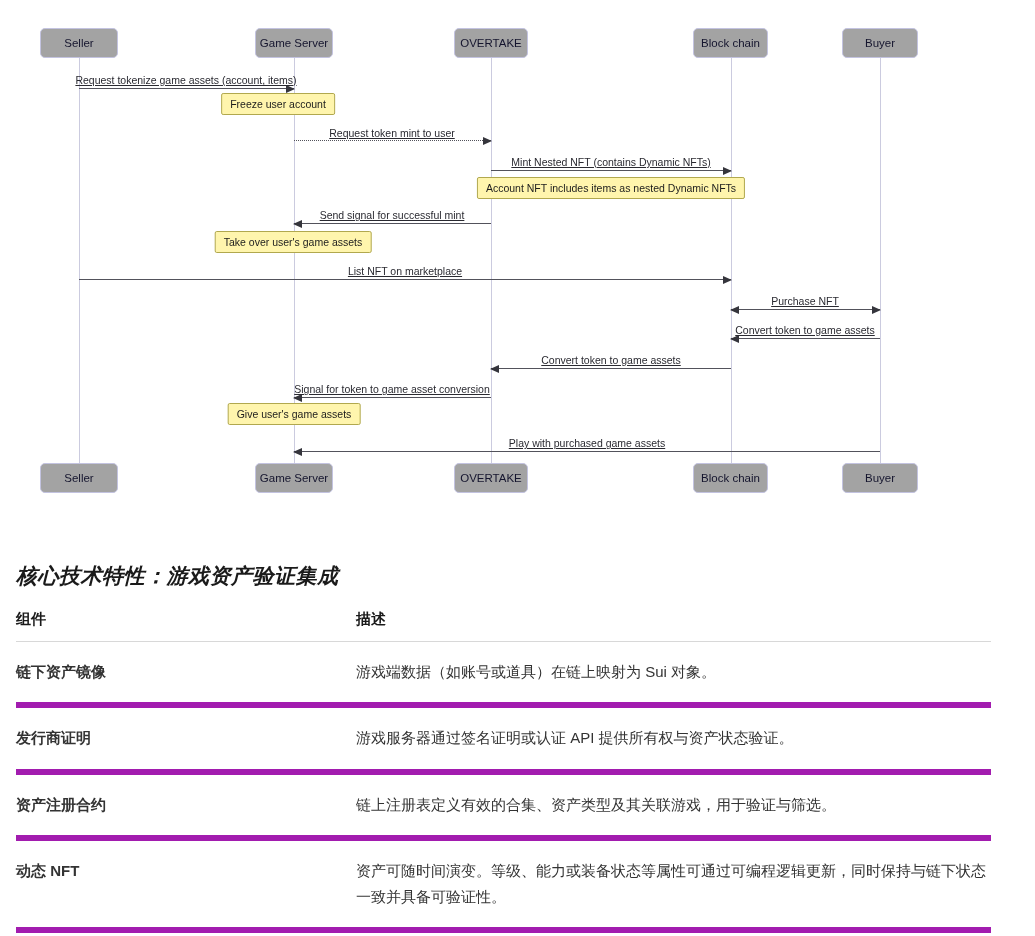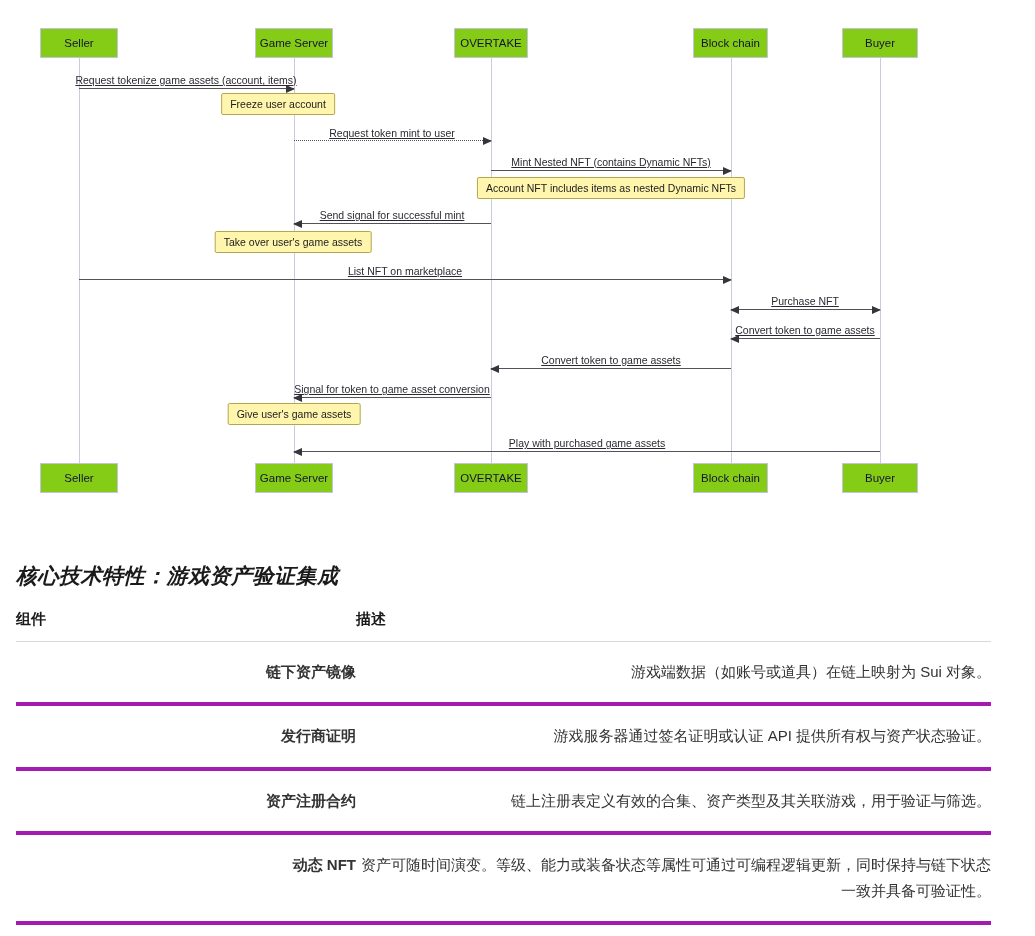--- a/index.html
+++ b/index.html
@@ -2,40 +2,40 @@
 <html><head>
 <meta charset="utf-8">
 <style>
   html,body{margin:0;padding:0;background:#ffffff;}
   body{width:1035px;height:936px;overflow:hidden;font-family:"Liberation Sans",sans-serif;color:#1f1f1f;}
   .page{position:relative;width:1035px;height:936px;background:#fff;}
 
   
   .diagram{position:relative;width:1035px;height:515px;}
   .lifeline{position:absolute;top:58px;height:405px;width:1px;background:#cbcbdf;}
-  .actor{position:absolute;height:30px;background:#84cc16;border:1px solid #c3c3e0;border-radius:0;
+  .actor{position:absolute;height:30px;background:#a3a3a3;border:1px solid #c3c3e0;border-radius:5px;
          display:flex;align-items:center;justify-content:center;font-size:11.5px;color:#15152e;
          box-sizing:border-box;z-index:3;}
   .msg-label{position:absolute;transform:translateX(-50%);font-size:10.5px;color:#2a2a31;white-space:nowrap;z-index:2;text-decoration:underline;}
   .msg-line{position:absolute;height:0;border-top:1px solid #52525b;z-index:1;}
   .msg-line.dotted{border-top:1.5px dotted #52525b;}
   .head{position:absolute;width:0;height:0;border-top:4px solid transparent;border-bottom:4px solid transparent;top:-4.5px;}
   .head.right{right:-1px;border-left:9px solid #35353c;}
   .head.left{left:-1px;border-right:9px solid #35353c;}
   .note{position:absolute;transform:translateX(-50%);background:#FFF5AD;border:1px solid #b1a84e;border-radius:2px;
         font-size:10.5px;color:#1c1c1c;padding:4px 8px;white-space:nowrap;z-index:4;}
 
   
   .section{padding:0 16px;}
   .section h2{font-size:21px;font-weight:bold;color:#1a1a1a;margin:47px 0 14px 0;letter-spacing:0.5px;font-style:italic;}
   table.features{border-collapse:collapse;width:975px;table-layout:fixed;}
   table.features th{font-size:15px;font-weight:bold;text-align:left;color:#1a1a1a;
                     padding:6px 0 12px 0;border-bottom:1px solid #d8d8d8;}
   table.features td{font-size:15px;vertical-align:top;padding:17px 0;line-height:1.75;
-                    border-bottom:4px solid #a21caf;color:#333;text-align:right;}
+                    border-bottom:6px solid #a21caf;color:#333;}
   td.component{font-weight:bold;color:#1a1a1a;}
   col.c1{width:340px;} col.c2{width:635px;}
 </style>
 </head>
 <body>
 
 <div class="page">
 
   <div class="diagram">
 

